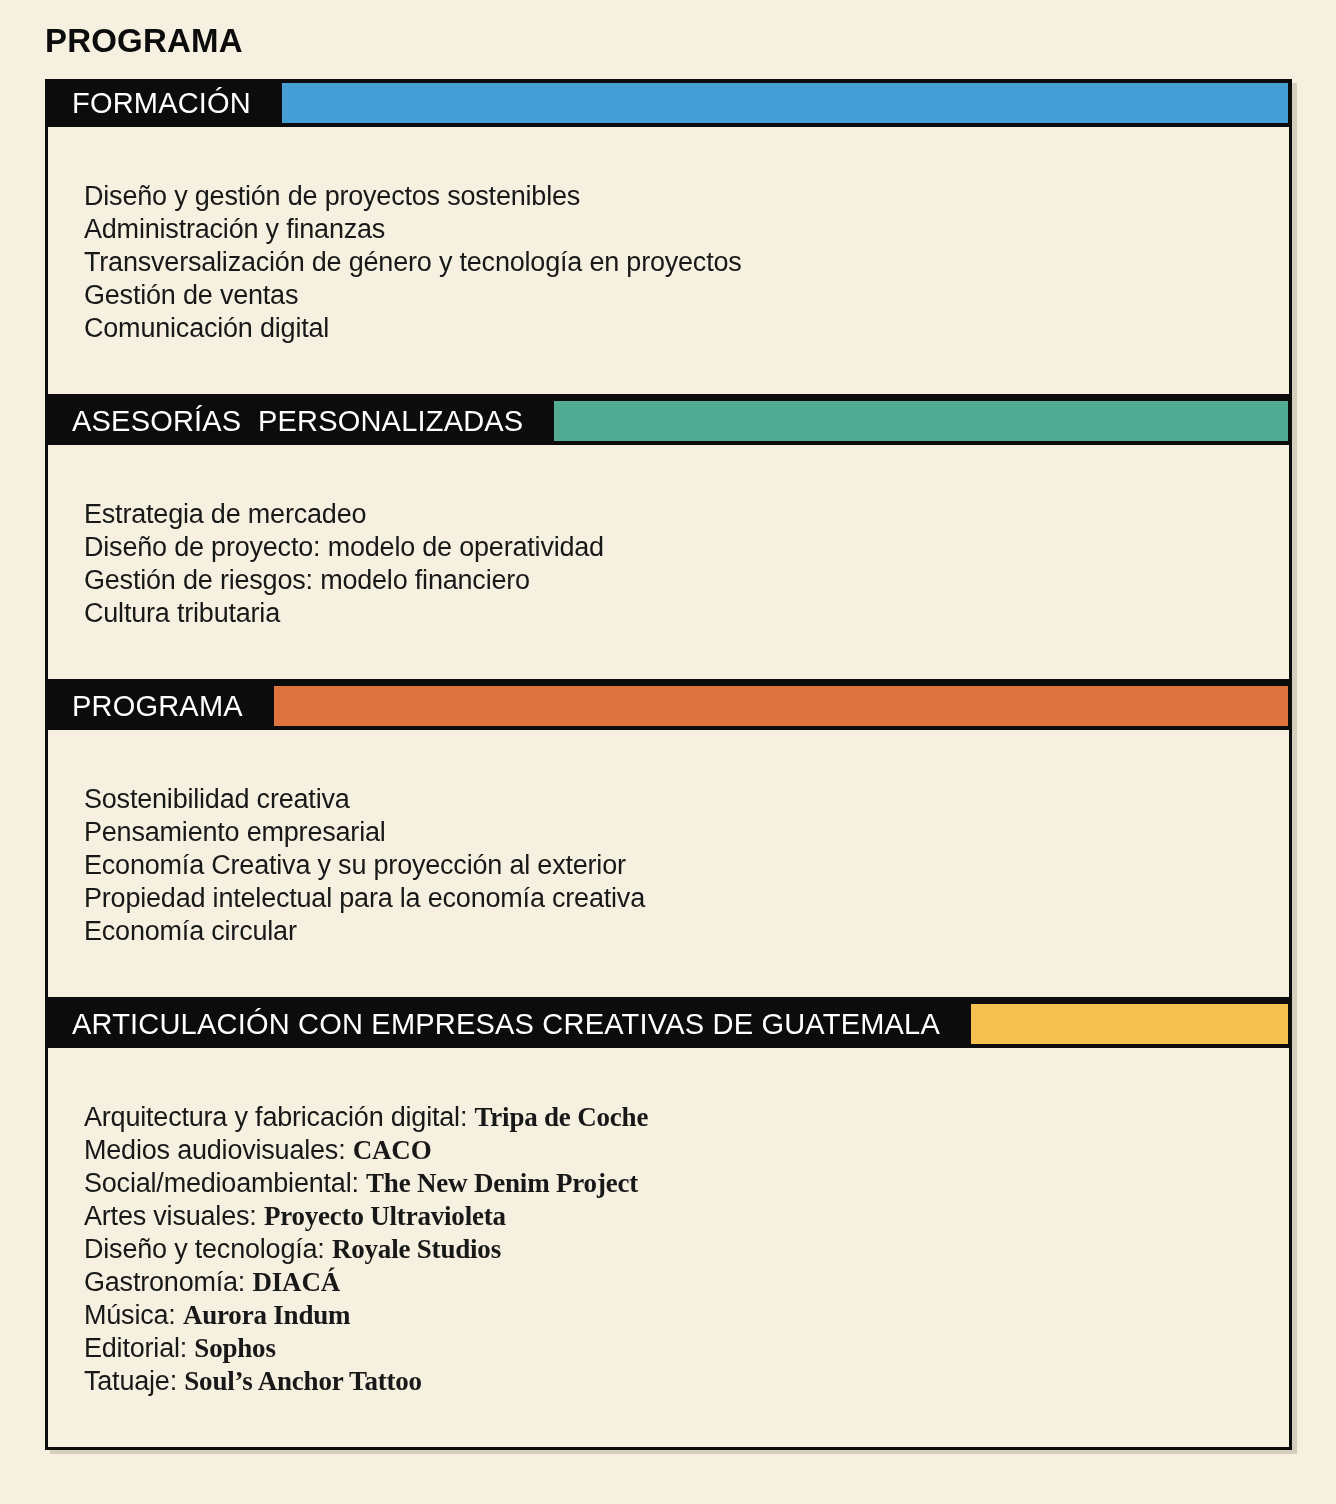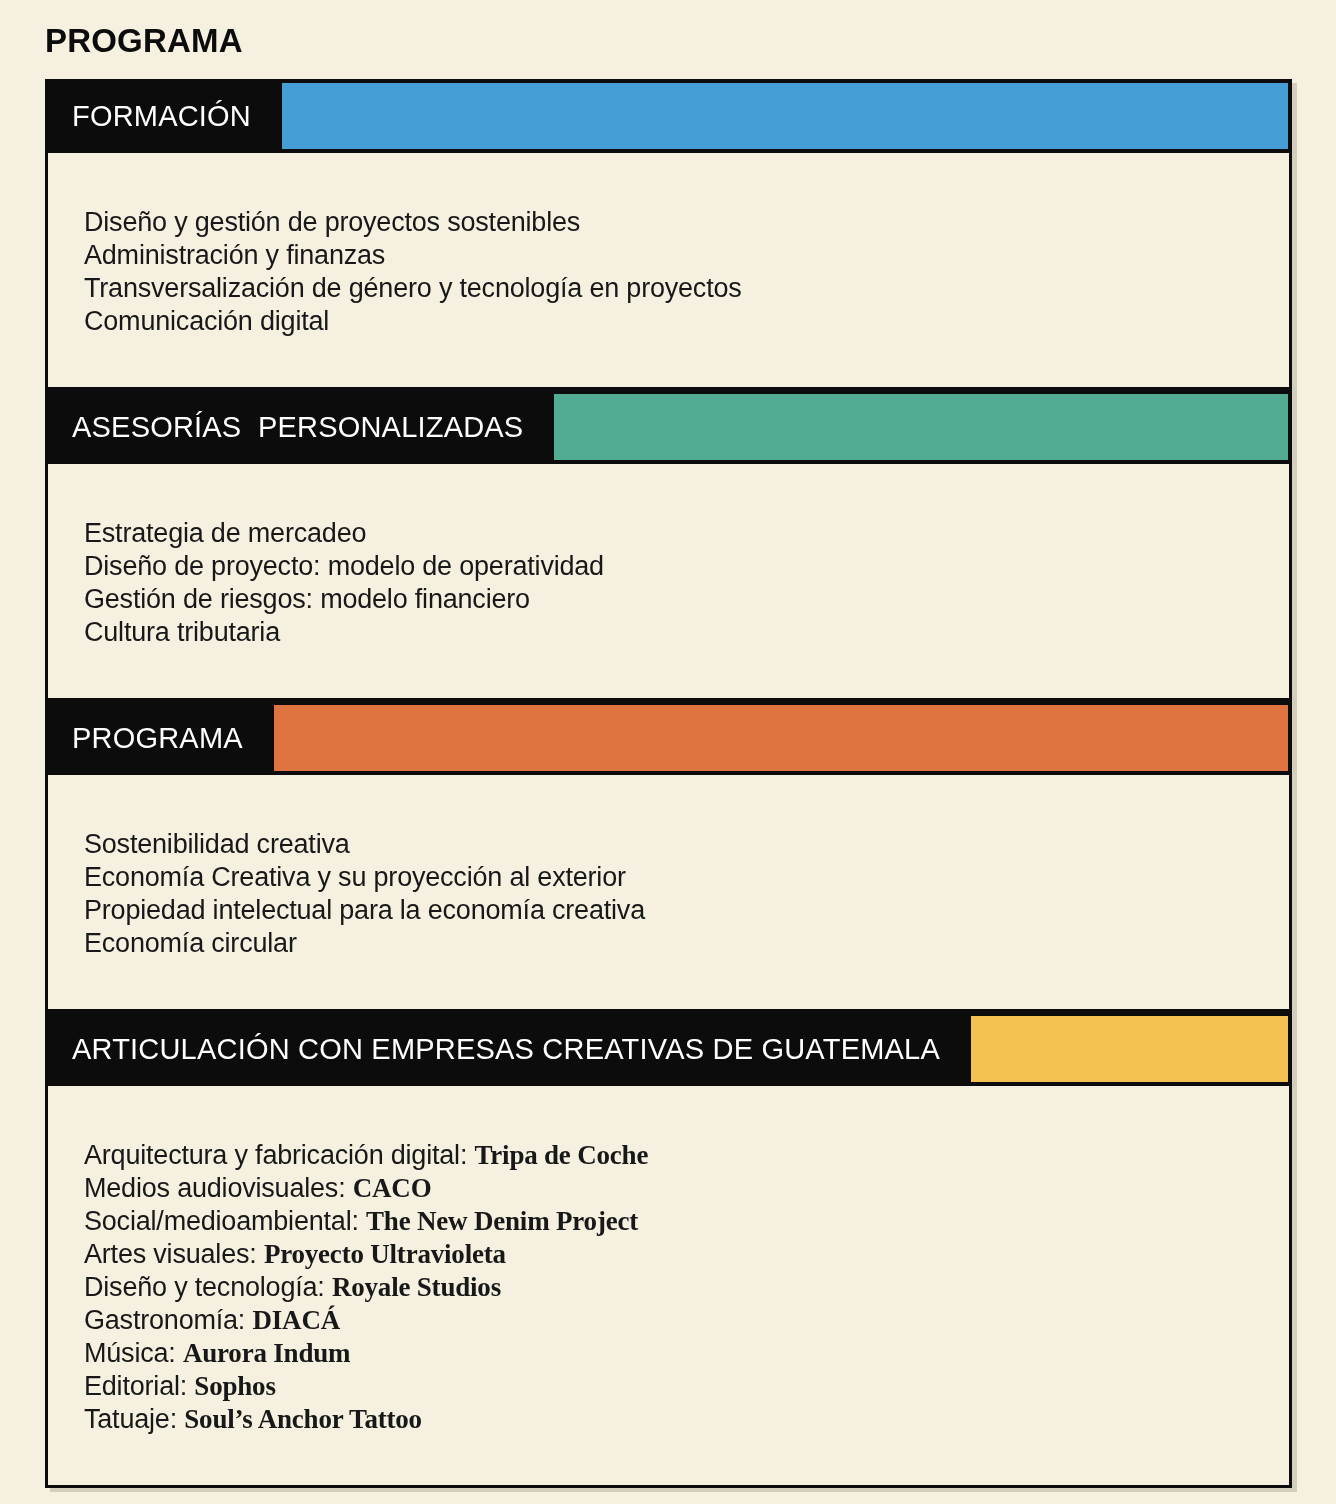--- a/index.html
+++ b/index.html
@@ -24,21 +24,21 @@
     letter-spacing: 0.2px;
     color: #0c0c0c;
   }
   .sections {
     box-shadow: 5px 4px 0 rgba(125, 118, 96, 0.28);
   }
   .section { margin: 0; }
   .sec-header {
     display: flex;
     align-items: stretch;
-    height: 74px;
+    height: 48px;
   }
   .sec-label {
     background: #0c0c0c;
     color: #ffffff;
     display: flex;
     align-items: center;
     padding: 0 31px 0 27px;
     font-size: 29px;
     font-weight: 500;
     letter-spacing: 0.2px;
@@ -76,20 +76,21 @@
   <section class="section">
     <header class="sec-header">
       <span class="sec-label">FORMACIÓN</span>
       <span class="sec-bar" style="background: rgb(69, 158, 214);"></span>
     </header>
     <div class="sec-body">
       <ul class="sec-list">
             <li><span>Diseño y gestión de proyectos sostenibles</span></li>
             <li><span>Administración y finanzas</span></li>
             <li><span>Transversalización de género y tecnología en proyectos</span></li>
+            <li><span>Gestión de ventas</span></li>
             <li><span>Comunicación digital</span></li>
           </ul>
     </div>
   </section>
 
   <section class="section">
     <header class="sec-header">
       <span class="sec-label">ASESORÍAS  PERSONALIZADAS</span>
       <span class="sec-bar" style="background: rgb(82, 171, 147);"></span>
     </header>
@@ -104,20 +105,21 @@
   </section>
 
   <section class="section">
     <header class="sec-header">
       <span class="sec-label">PROGRAMA</span>
       <span class="sec-bar" style="background: rgb(224, 116, 64);"></span>
     </header>
     <div class="sec-body">
       <ul class="sec-list">
             <li><span>Sostenibilidad creativa</span></li>
+            <li><span>Pensamiento empresarial</span></li>
             <li><span>Economía Creativa y su proyección al exterior</span></li>
             <li><span>Propiedad intelectual para la economía creativa</span></li>
             <li><span>Economía circular</span></li>
           </ul>
     </div>
   </section>
 
   <section class="section">
     <header class="sec-header">
       <span class="sec-label">ARTICULACIÓN CON EMPRESAS CREATIVAS DE GUATEMALA</span>

